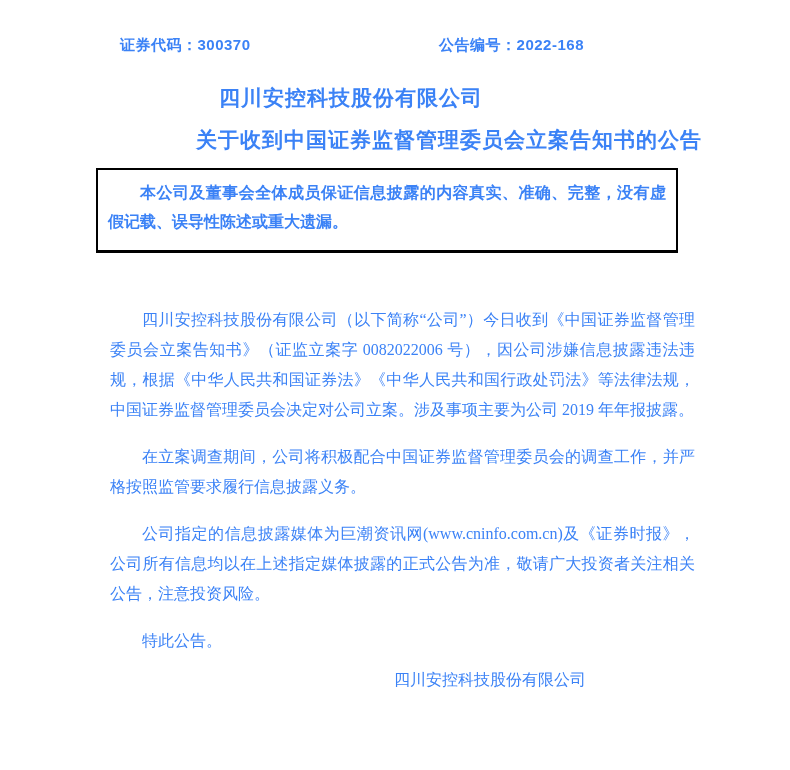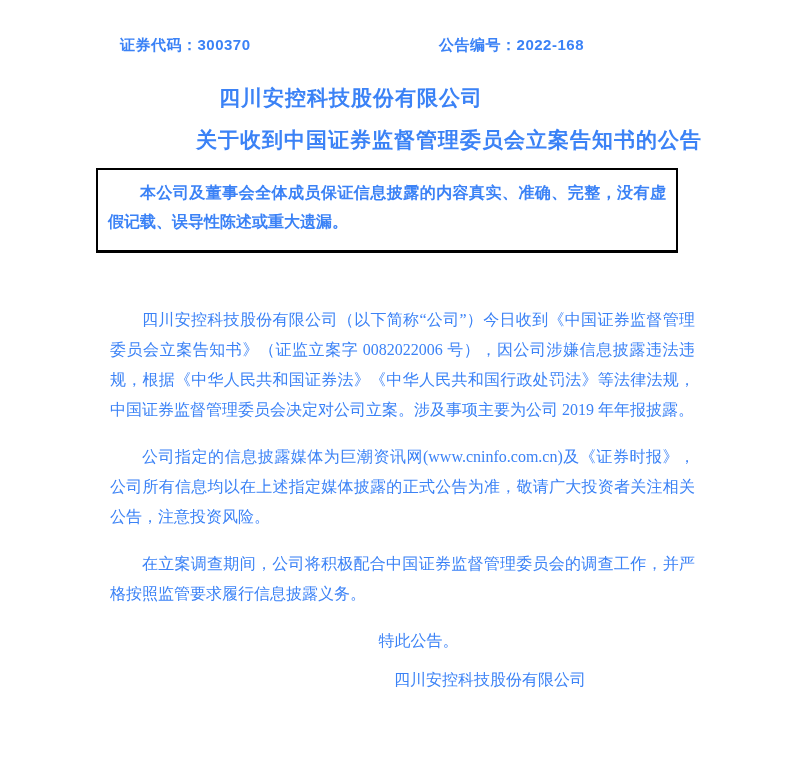--- a/index.html
+++ b/index.html
@@ -72,21 +72,21 @@
     font-size: 16px;
     line-height: 30px;
     margin-top: 39px;
   }
   .doc-body p {
     margin: 0 0 17px 0;
     text-indent: 2em;
     text-align: justify;
   }
   .doc-body p.closing {
-    text-align: center;
+    text-align: left;
     margin-top: 3px;
   }
 
   .signature {
     position: absolute;
     top: 664px;
     right: 116px;
     width: 212px;
     text-align: center;
     font-size: 16px;
@@ -110,22 +110,22 @@
   <h1 class="title-line title-company">四川安控科技股份有限公司</h1>
 
   <h2 class="title-line title-subject">关于收到中国证券监督管理委员会立案告知书的公告</h2>
 
   <div class="disclaimer-box">
     <p>本公司及董事会全体成员保证信息披露的内容真实、准确、完整，没有虚假记载、误导性陈述或重大遗漏。</p>
   </div>
 
   <div class="doc-body">
     <p>四川安控科技股份有限公司（以下简称“公司”）今日收到《中国证券监督管理委员会立案告知书》（证监立案字 0082022006 号），因公司涉嫌信息披露违法违规，根据《中华人民共和国证券法》《中华人民共和国行政处罚法》等法律法规，中国证券监督管理委员会决定对公司立案。涉及事项主要为公司 2019 年年报披露。</p>
+    <p>在立案调查期间，公司将积极配合中国证券监督管理委员会的调查工作，并严格按照监管要求履行信息披露义务。</p>
     <p>公司指定的信息披露媒体为巨潮资讯网(www.cninfo.com.cn)及《证券时报》，公司所有信息均以在上述指定媒体披露的正式公告为准，敬请广大投资者关注相关公告，注意投资风险。</p>
-    <p>在立案调查期间，公司将积极配合中国证券监督管理委员会的调查工作，并严格按照监管要求履行信息披露义务。</p>
     <p class="closing">特此公告。</p>
   </div>
 
   <div class="signature">
     <div class="sig-company">四川安控科技股份有限公司</div>
   </div>
 
 </div>
 
 </body></html>

